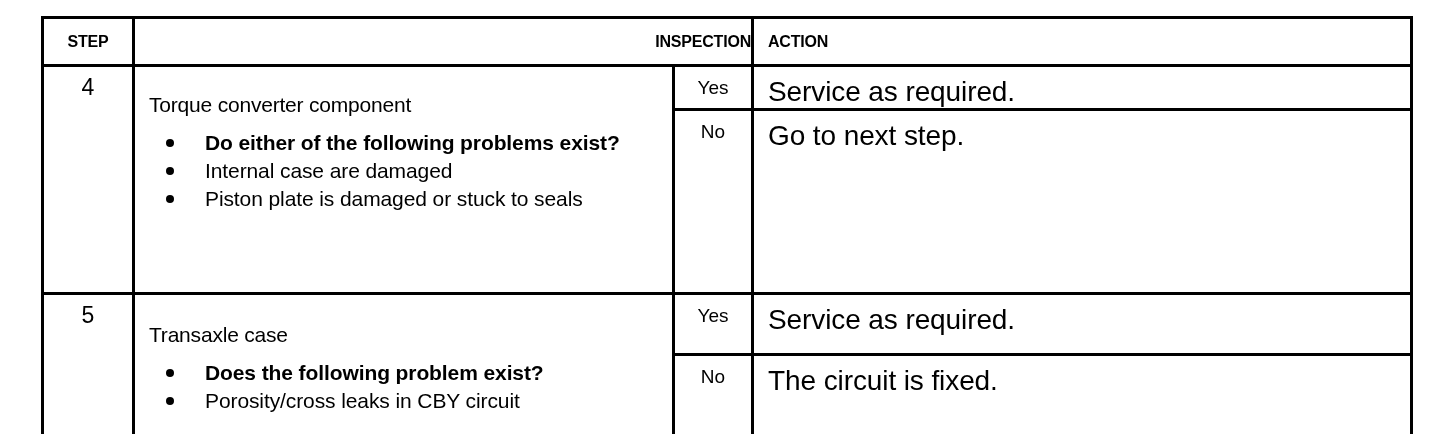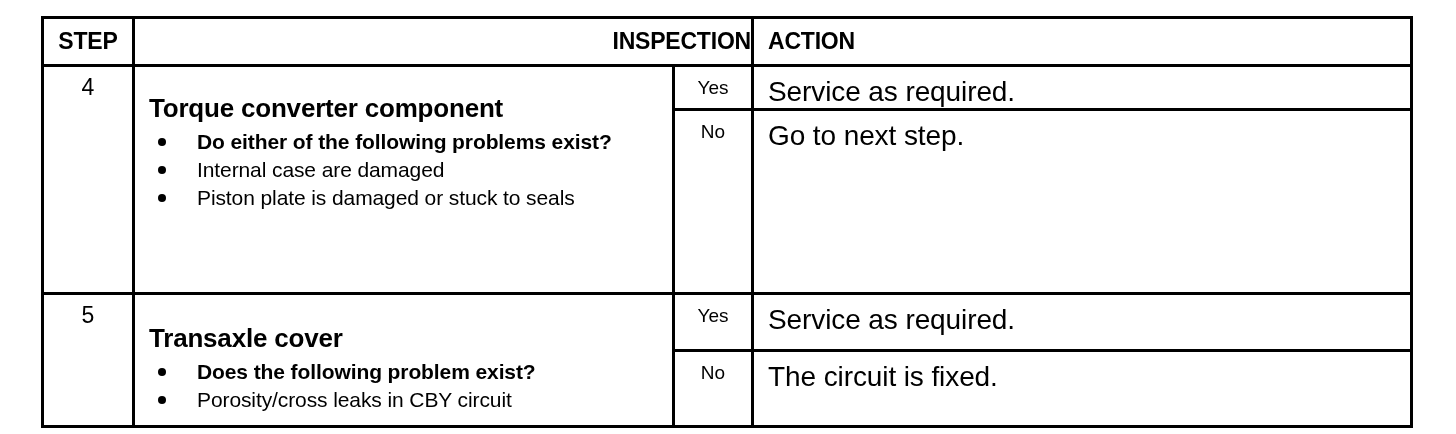--- a/index.html
+++ b/index.html
@@ -43,21 +43,21 @@
   
   col.c-step   { width: 91px;  }
   col.c-insp   { width: 540px; }
   col.c-yn     { width: 79px;  }
   col.c-action { width: 659px; }
 
   
   .hdr-cell {
     height: 45px;
     font-weight: bold;
-    font-size: 23px;
+    font-size: 16px;
     letter-spacing: -0.2px;
     line-height: 45px;
     margin-left: 36px;
   }
   .hdr-step   { text-align: center; }
   .hdr-insp   { text-align: right; padding-left: 14px !important; }
   .hdr-action { text-align: left; padding-left: 14px !important; }
 
   
   .step-num {
@@ -65,32 +65,32 @@
     font-size: 23px;
     line-height: 1;
     padding-top: 9px !important;
     font-weight: normal;
   }
 
   .insp-cell {
     padding: 0 10px 8px 14px !important;
   }
   .insp-title {
-    font-weight: bold;
-    font-size: 26px;
+    font-weight: normal;
+    font-size: 21px;
     letter-spacing: -0.2px;
     margin-top: 26px;
     margin-bottom: 2px;
     white-space: nowrap;
   }
   .step5 .insp-title { margin-top: 28px; }
 
   ul.bullets {
     list-style: none;
-    margin: 4px;
+    margin: 12px;
     padding: 0;
   }
   ul.bullets li {
     position: relative;
     padding-left: 44px;
     font-size: 21px;
     line-height: 27px;
     letter-spacing: -0.1px;
     margin-bottom: 1px;
   }
@@ -161,21 +161,21 @@
 
     <tr>
       <td class="yn-cell yn-tall" style="height:170px;">No</td>
       <td class="act-cell act-tall">Go to next step.</td>
     </tr>
 
     <tr>
       <td class="step-num" rowspan="2">5</td>
 
       <td class="insp-cell step5" rowspan="2">
-        <div class="insp-title">Transaxle cover</div>
+        <div class="insp-title">Transaxle case</div>
         <ul class="bullets">
           <li class="b-bold">Does the following problem exist?</li>
           <li>Porosity/cross leaks in CBY circuit</li>
         </ul>
       </td>
 
       <td class="yn-cell">Yes</td>
       <td class="act-cell">Service as required.</td>
     </tr>
 

